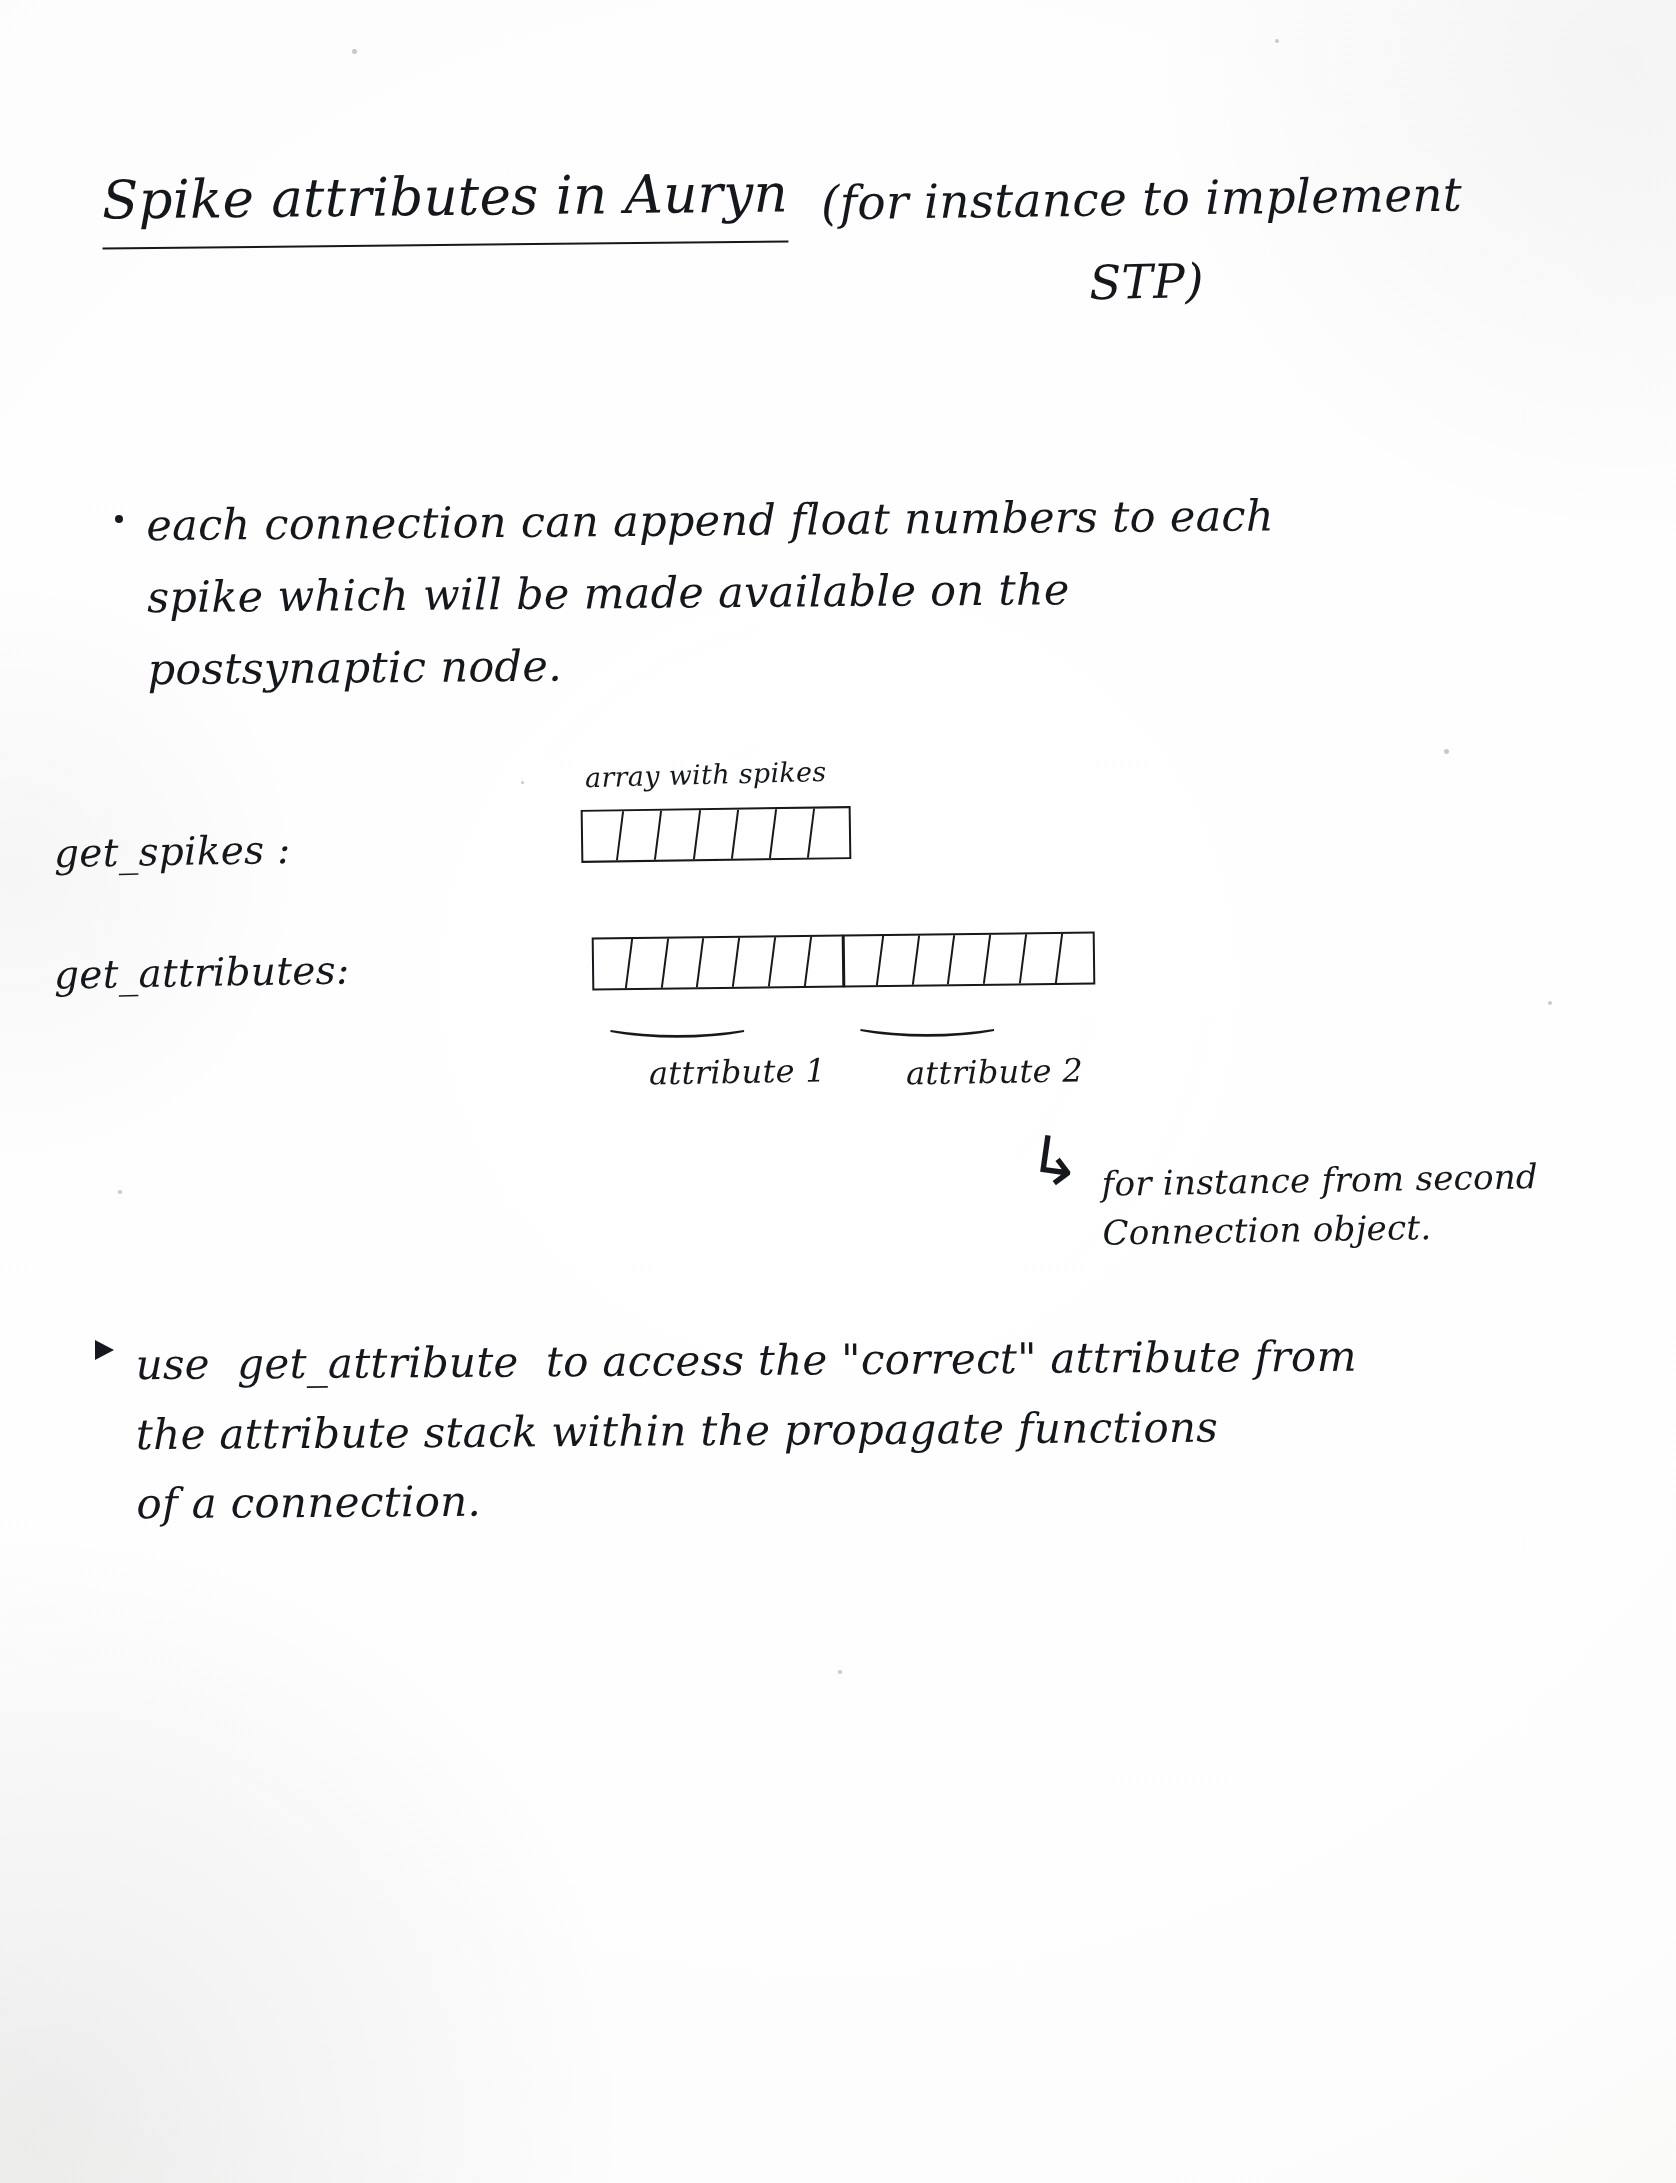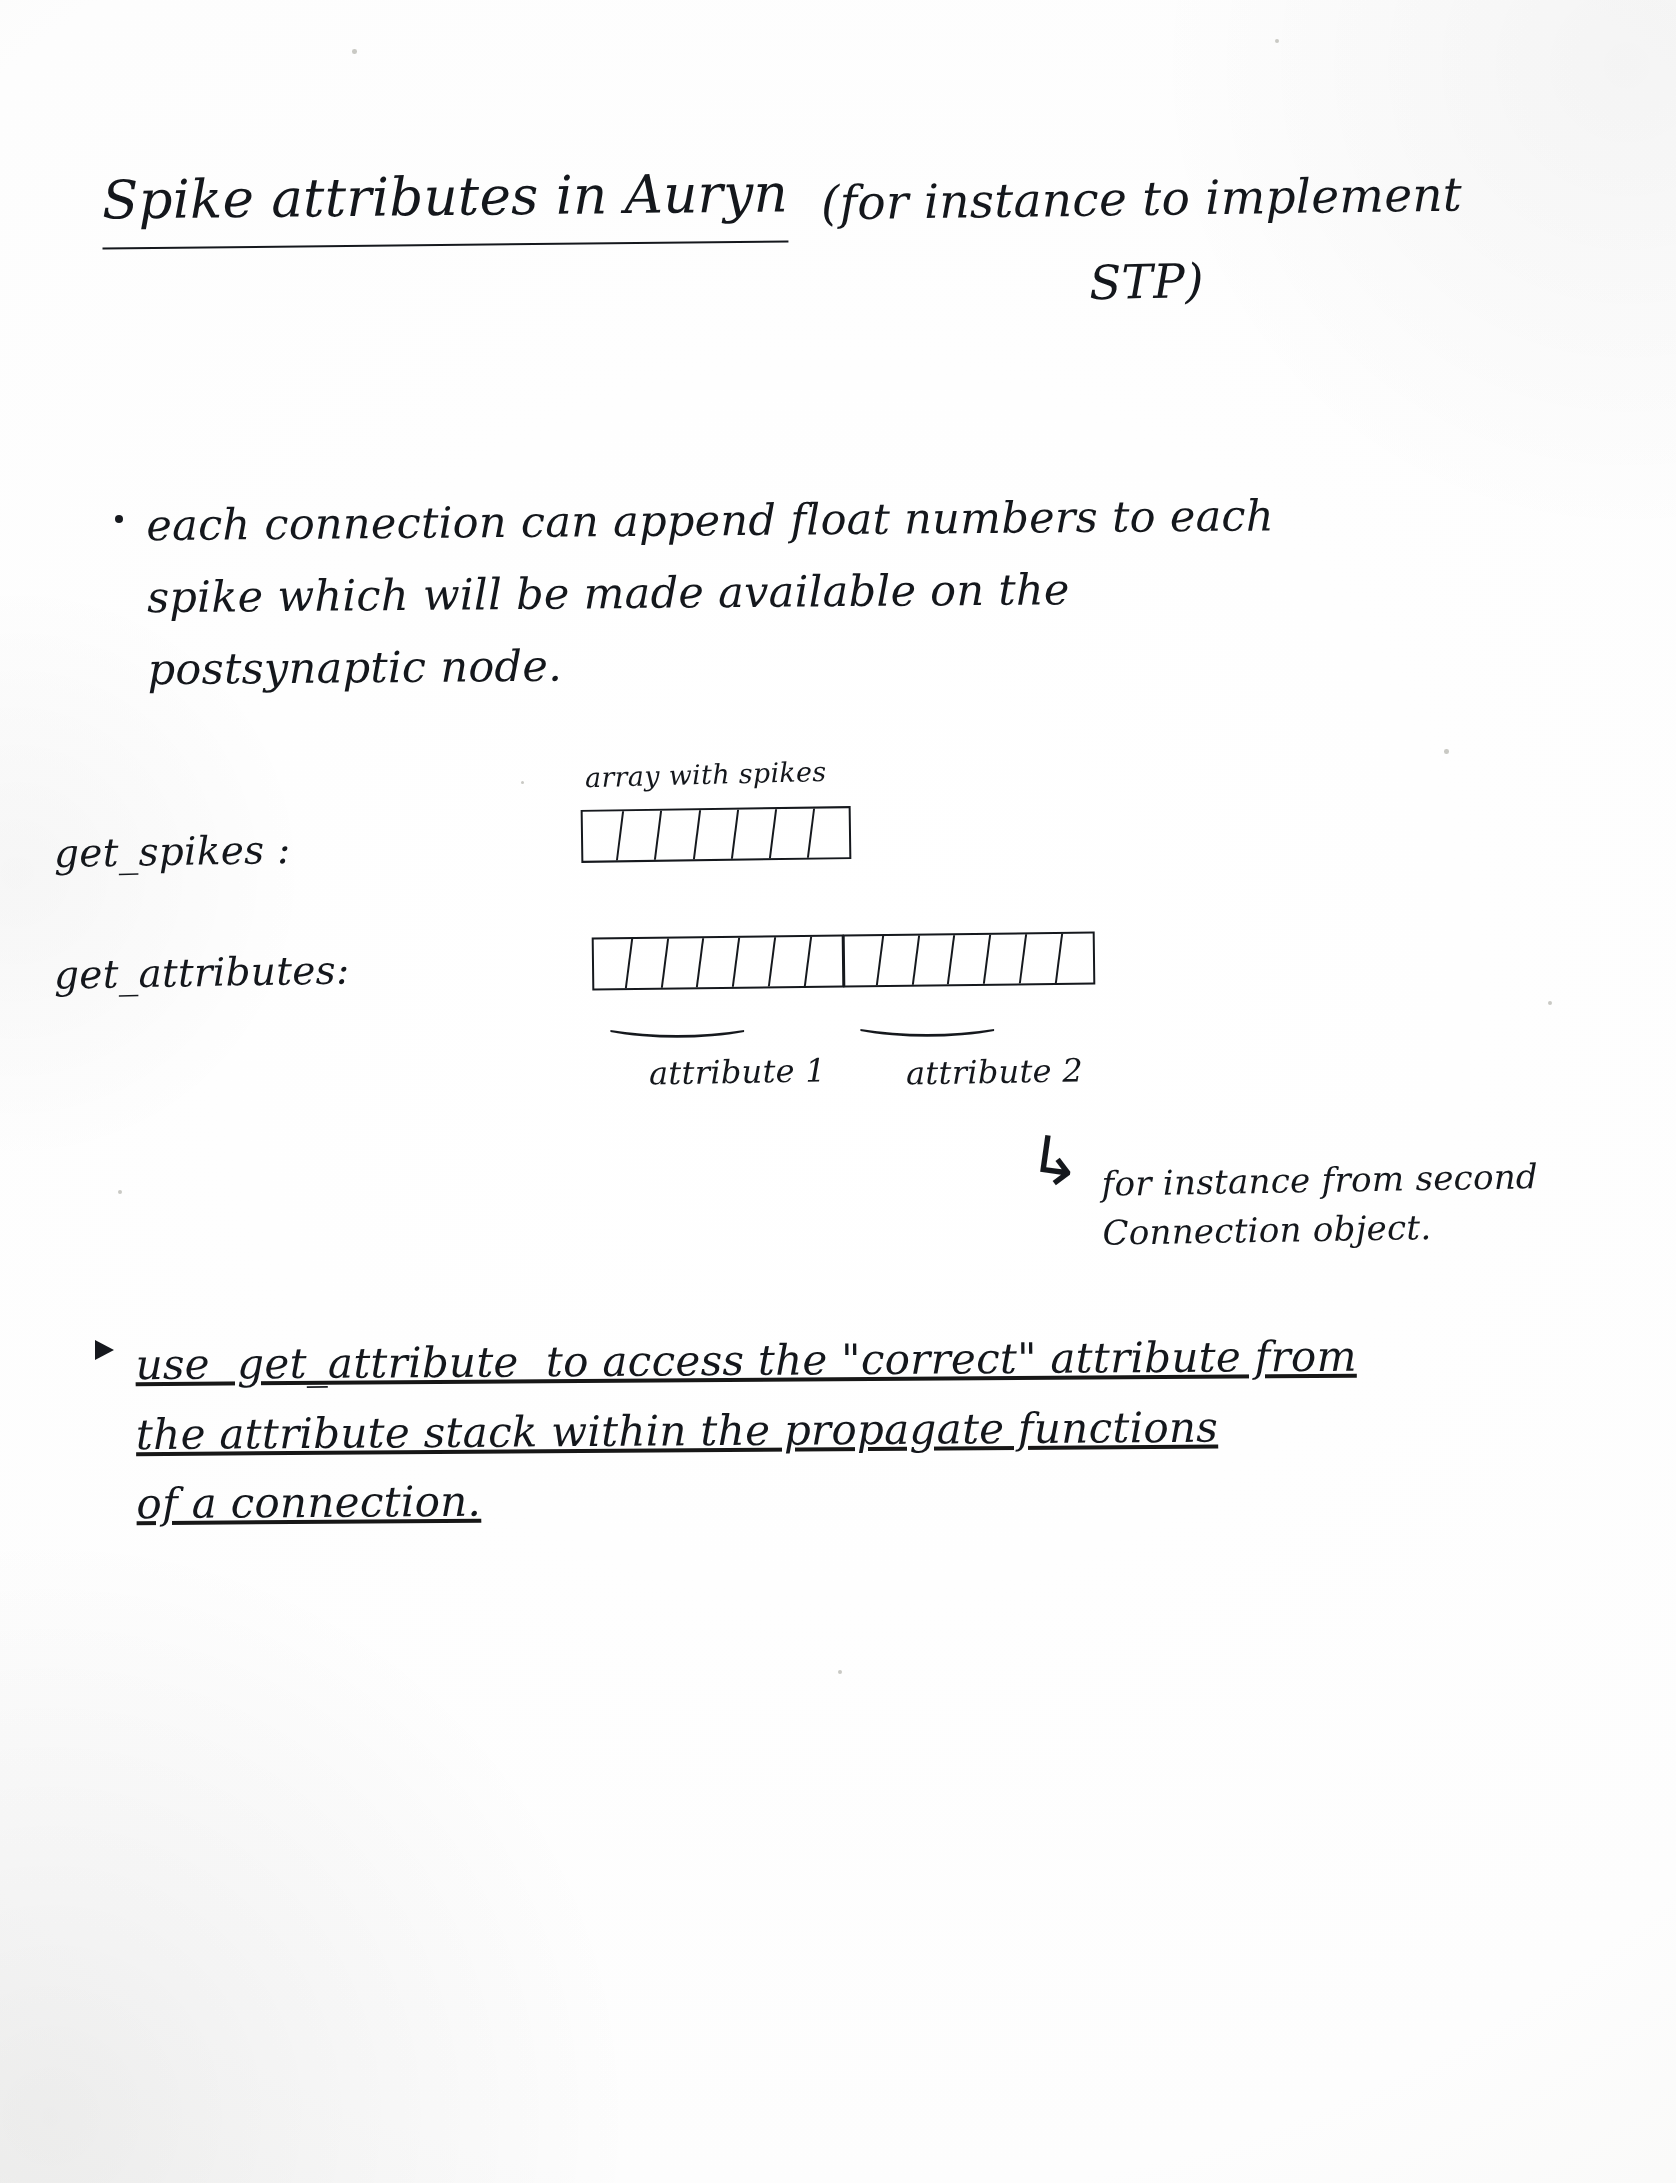--- a/index.html
+++ b/index.html
@@ -155,21 +155,21 @@
   }
   #note-text {
     position: absolute;
     left: 1102px; top: 1156px;
     font-size: 34px;
     line-height: 1.45;
     transform: rotate(-1deg);
   }
 
   
-  #final-block { left: 95px; top: 1325px; width: 1521px; text-decoration: underline; }
+  #final-block { left: 95px; top: 1325px; width: 1521px; }
   #final-marker {
     position: absolute;
     left: 0; top: 15px;
     width: 0; height: 0;
     border-top: 10.8px solid transparent;
     border-bottom: 10.8px solid transparent;
     border-left: 19px solid #15181d;
   }
   #final-text {
     margin-left: 41px;

